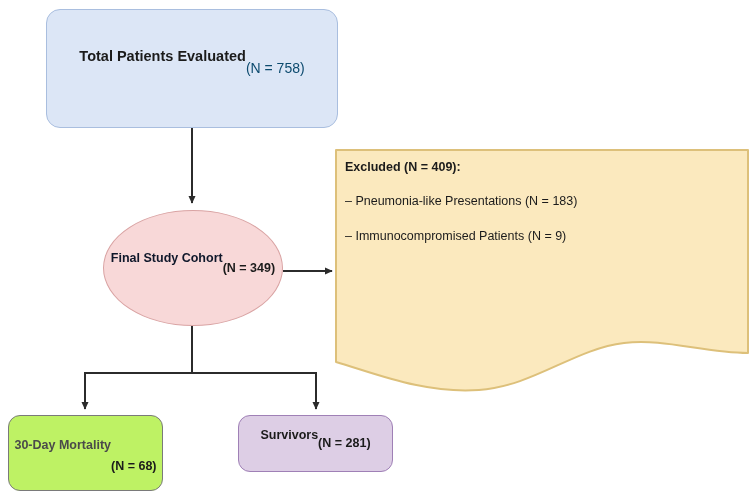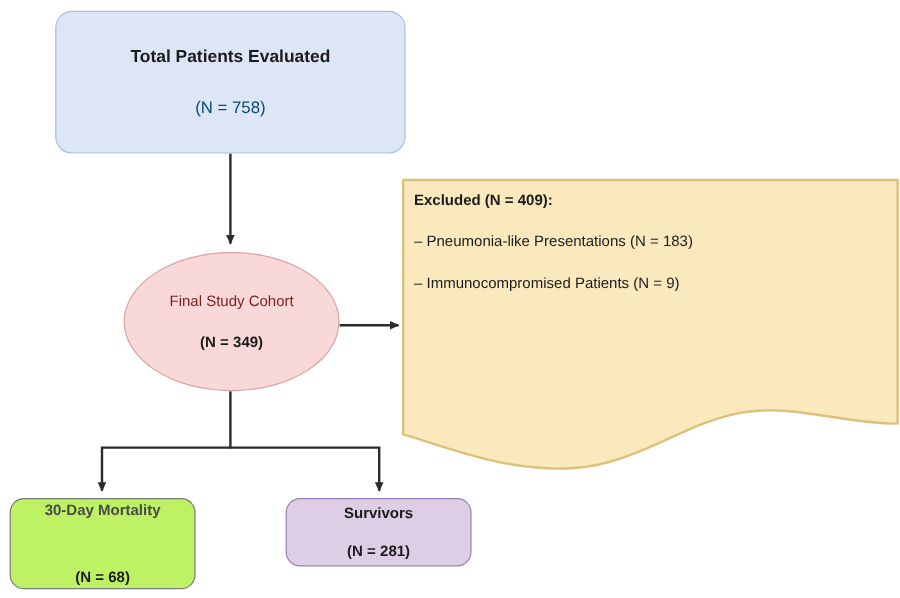--- a/index.html
+++ b/index.html
@@ -19,21 +19,21 @@
     position: absolute;
     left: 0;
     top: 0;
     width: 750px;
     height: 498px;
   }
   .node {
     position: absolute;
     box-sizing: border-box;
     display: flex;
-    flex-direction: column;
+    flex-direction: row;
     align-items: center;
     justify-content: center;
     text-align: center;
     z-index: 3;
   }
   .node .ln {
     display: block;
     line-height: 1.15;
   }
 
@@ -64,22 +64,22 @@
     left: 103px;
     top: 210px;
     width: 180px;
     height: 116px;
     background: #f8d8d8;
     border: 1.5px solid #d9a3a3;
     border-radius: 50%;
   }
   #node-cohort .ln.title {
     font-size: 12.5px;
-    font-weight: normal;
-    color: #7f1d1d;
+    font-weight: bold;
+    color: #0f172a;
     margin-bottom: 20px;
   }
   #node-cohort .ln.count {
     font-size: 12.5px;
     font-weight: bold;
     color: #1b1b1b;
   }
 
   
   #node-excluded {

